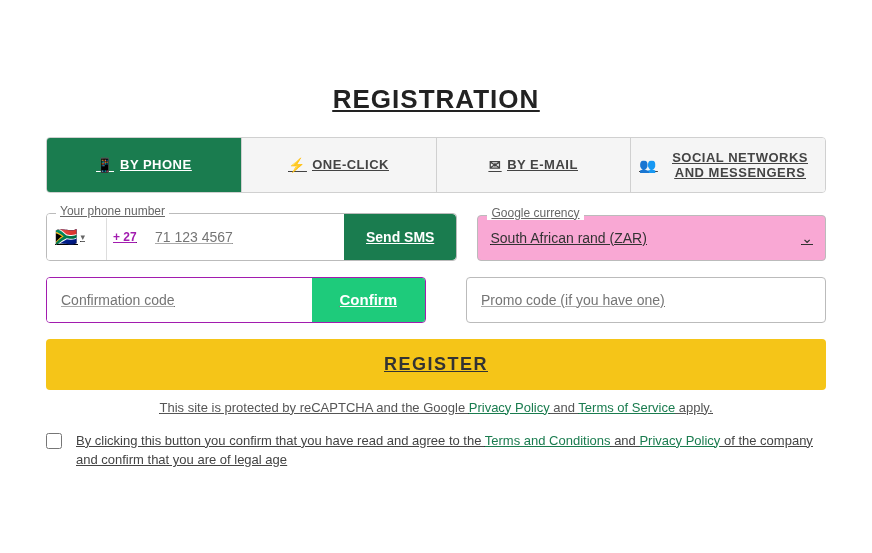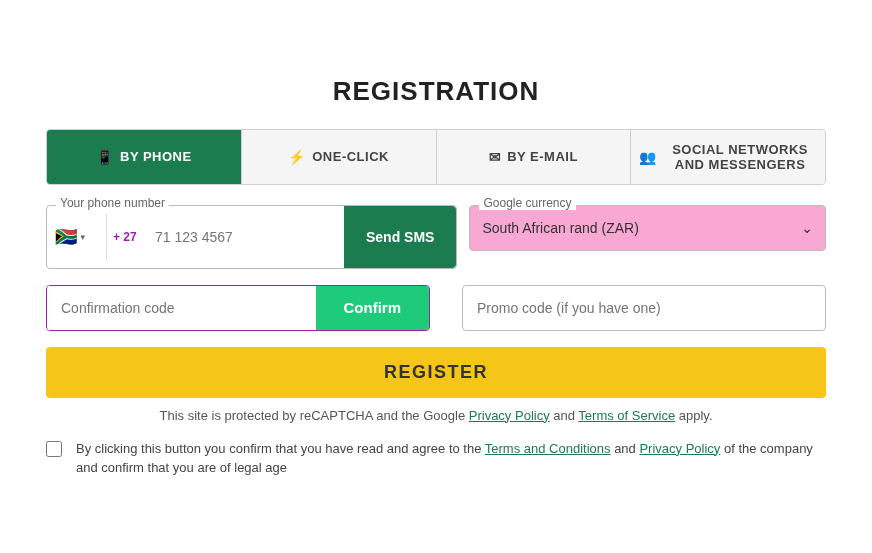--- a/index.html
+++ b/index.html
@@ -1,15 +1,15 @@
 <!DOCTYPE html>
 <html><head>
   <meta charset="utf-8">
   <style>
-    * { box-sizing: border-box; margin: 0; padding: 0; }
+    * { box-sizing: border-box; margin: 0; padding: 0; text-decoration: underline; }
     body {
       font-family: Arial, sans-serif;
       background: #fff;
       display: flex;
       justify-content: center;
       align-items: center;
       min-height: 553px;
       width: 872px;
     }
     .container {
@@ -49,23 +49,23 @@
       user-select: none;
     }
     .tab:last-child { border-right: none; }
     .tab.active {
       background: #1a7c4f;
       color: #fff;
     }
     .tab-icon { font-size: 14px; }
     .form-row {
       display: flex;
-      gap: 12px;
+      gap: 20px;
       margin-bottom: 16px;
-      align-items: flex-start;
+      align-items: flex-end;
     }
     .form-group {
       flex: 1;
       position: relative;
     }
     .form-label {
       position: absolute;
       top: -9px;
       left: 10px;
       background: #fff;
@@ -115,21 +115,21 @@
     }
     .send-sms-btn {
       background: #1a7c4f;
       color: #fff;
       border: none;
       padding: 0 22px;
       font-size: 14px;
       font-weight: 700;
       cursor: pointer;
       border-radius: 0 4px 4px 0;
-      height: 62px;
+      height: 46px;
       white-space: nowrap;
     }
     .currency-group {
       border: 1px solid #bbb;
       border-radius: 4px;
       display: flex;
       align-items: center;
       height: 46px;
       padding: 0 12px;
       background: #f9a8d4;

